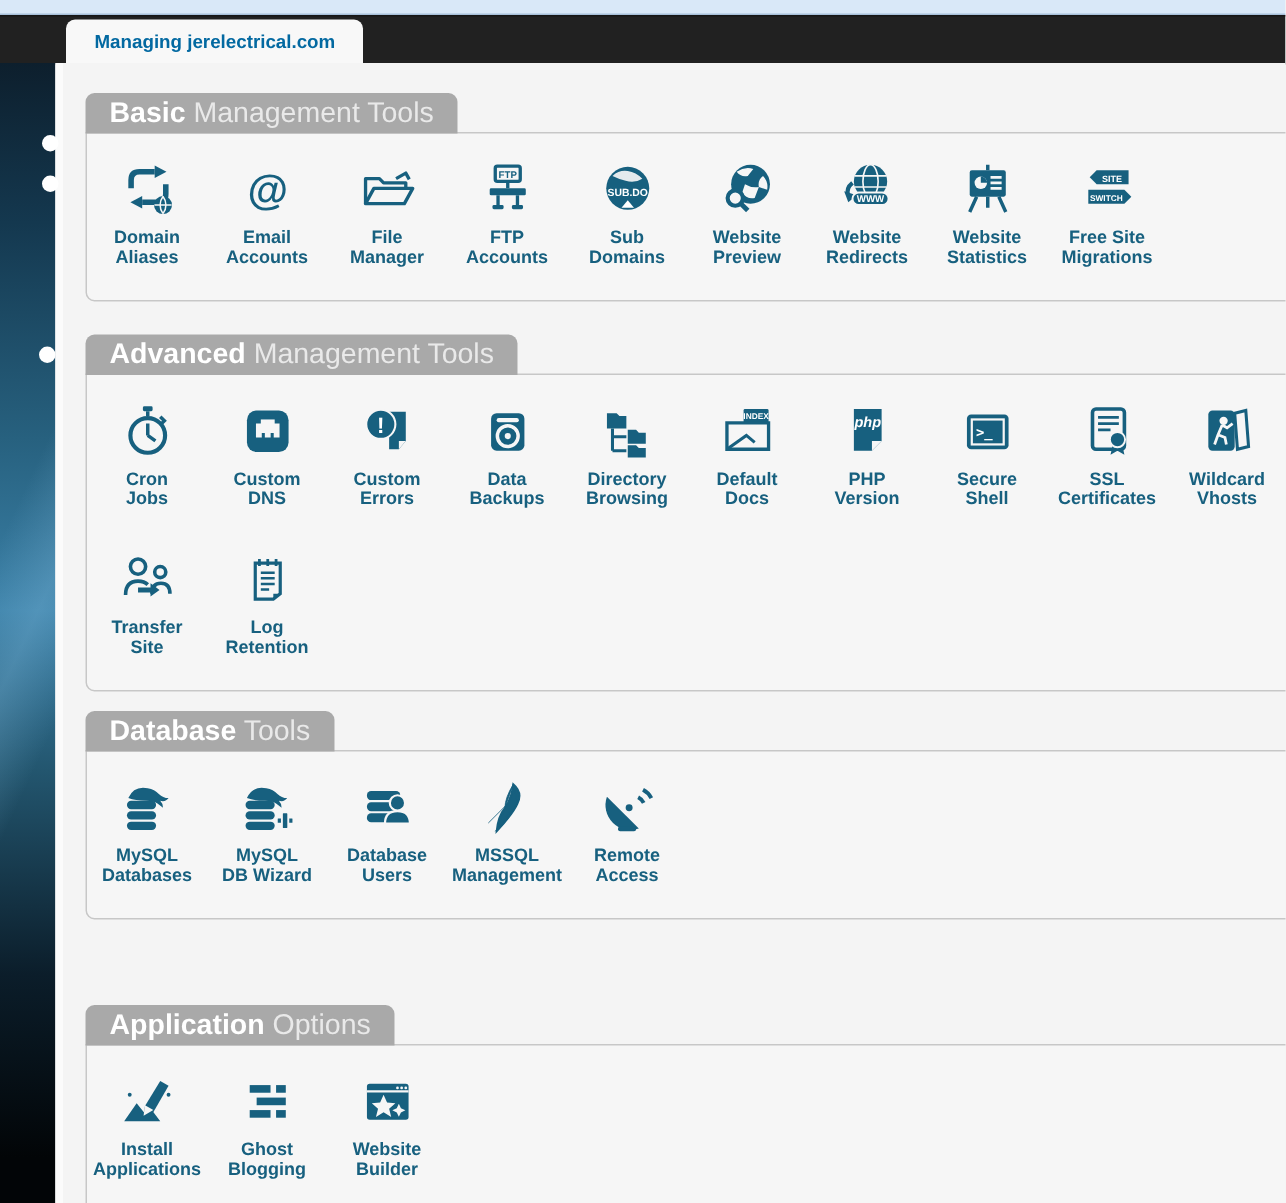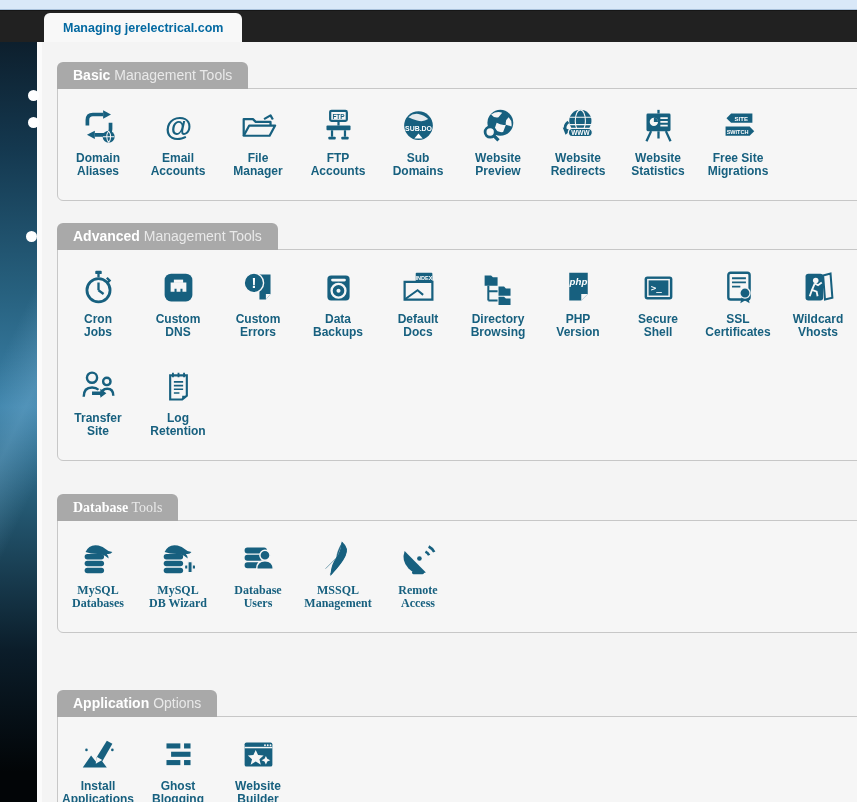--- a/index.html
+++ b/index.html
@@ -25,27 +25,27 @@
   .dot1{left:28px;top:90px;}
   .dot2{left:28px;top:117px;}
   .dot3{left:26px;top:231px;}
   .panel{
     position:absolute;left:37px;top:42px;right:0;bottom:0;
     background:#f4f4f4;border-left:5px solid #fbfbfb;
   }
   .section{margin-left:15px;}
   .sec-basic{margin-top:20px;}
   .sec-advanced{margin-top:22px;}
-  .sec-database{margin-top:33px;font-family:Liberation Serif, serif;}
+  .sec-database{margin-top:13px;}
   .sec-application{margin-top:57px;}
   .sec-tab{
     display:inline-block;position:relative;z-index:2;margin-bottom:-1px;
     background:#a9a9a9;border-radius:6px 6px 0 0;
     padding:0 16px;height:27px;line-height:27px;
-    font-size:14px;color:#fff;
+    font-size:19px;color:#fff;
   }
   .sec-tab b{font-weight:bold;color:#fff;}
   .sec-tab span{font-weight:normal;color:#e9e9e9;}
   .sec-box{
     position:relative;z-index:1;box-sizing:border-box;width:832px;
     background:#f6f6f6;border:1px solid #c7c7c7;border-radius:0 6px 6px 6px;
     padding:18px 0 22px 0;
     display:flex;flex-wrap:wrap;row-gap:28px;
   }
   .item{width:80px;text-align:center;cursor:pointer;}
@@ -240,40 +240,40 @@
               <circle cx="20" cy="23.5" r="7.5" fill="none" stroke="#f6f6f6" stroke-width="2.5"></circle>
               <circle cx="20" cy="23.5" r="2.2" fill="#f6f6f6"></circle>
             </svg>
           </div>
         <div class="lbl">Data
 Backups</div>
       </div>
       <div class="item">
         <div class="icw">
             <svg class="ic" viewBox="0 0 40 40">
+              <path d="M5 7h7l2 2h5v9H5z"></path>
+              <path d="M9 18v16M9 24h10M9 34h10" fill="none" stroke="currentColor" stroke-width="2.2"></path>
+              <path d="M20 19h6l2 2h5v8H20z"></path>
+              <path d="M20 30h6l2 2h5v7H20z"></path>
+            </svg>
+          </div>
+        <div class="lbl">Directory
+Browsing</div>
+      </div>
+      <div class="item">
+        <div class="icw">
+            <svg class="ic" viewBox="0 0 40 40">
               <rect x="17" y="4" width="18" height="10" rx="1"></rect>
               <text x="26" y="11.5" font-size="6" font-weight="bold" text-anchor="middle" fill="#fff">INDEX</text>
               <path d="M5 14h30v19H5z" fill="none" stroke="currentColor" stroke-width="2.4"></path>
               <path d="M5 33l14-10 6 5" fill="none" stroke="currentColor" stroke-width="2.2"></path>
             </svg>
           </div>
         <div class="lbl">Default
 Docs</div>
-      </div>
-      <div class="item">
-        <div class="icw">
-            <svg class="ic" viewBox="0 0 40 40">
-              <path d="M5 7h7l2 2h5v9H5z"></path>
-              <path d="M9 18v16M9 24h10M9 34h10" fill="none" stroke="currentColor" stroke-width="2.2"></path>
-              <path d="M20 19h6l2 2h5v8H20z"></path>
-              <path d="M20 30h6l2 2h5v7H20z"></path>
-            </svg>
-          </div>
-        <div class="lbl">Directory
-Browsing</div>
       </div>
       <div class="item">
         <div class="icw">
             <svg class="ic" viewBox="0 0 40 40">
               <path d="M10 4h20v23l-7 7H10z"></path>
               <path d="M23 34l7-7h-7z" fill="#f6f6f6"></path>
               <text x="20" y="17" font-size="10.5" font-weight="bold" font-style="italic" text-anchor="middle" fill="#fff">php</text>
             </svg>
           </div>
         <div class="lbl">PHP

